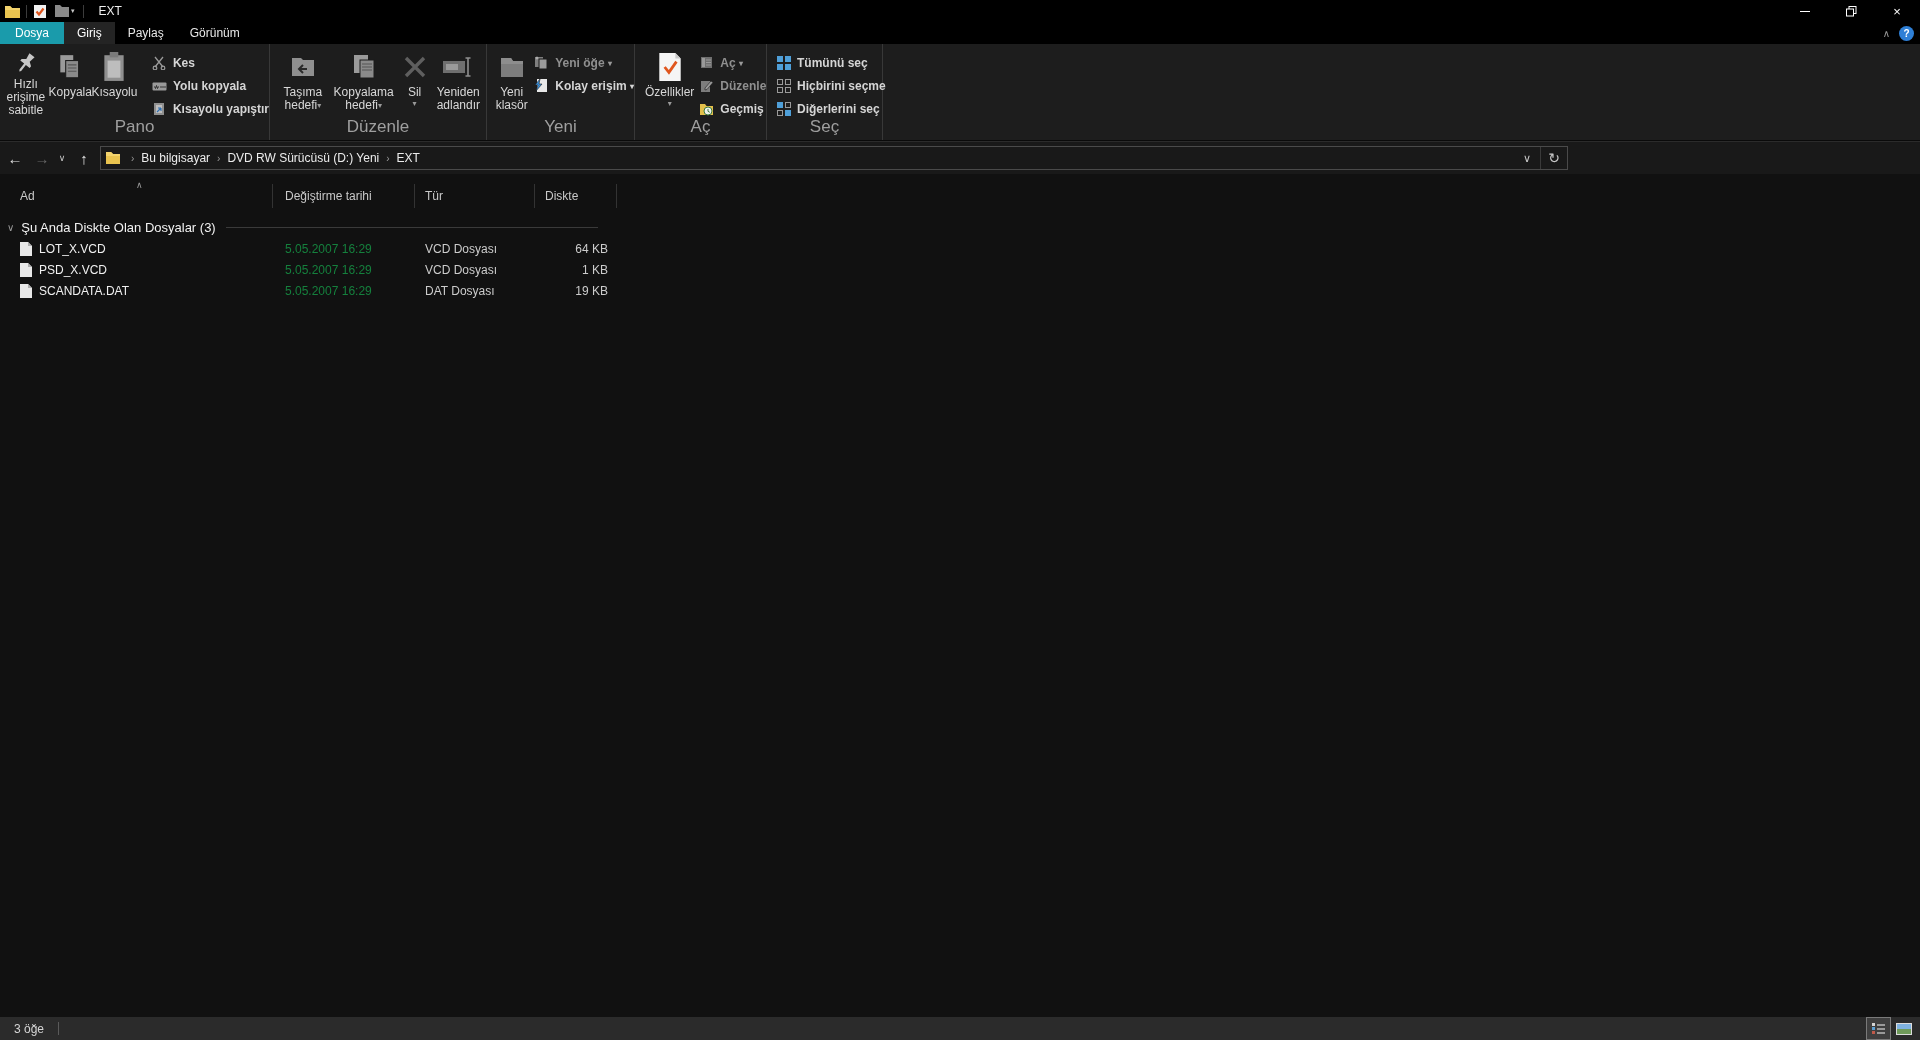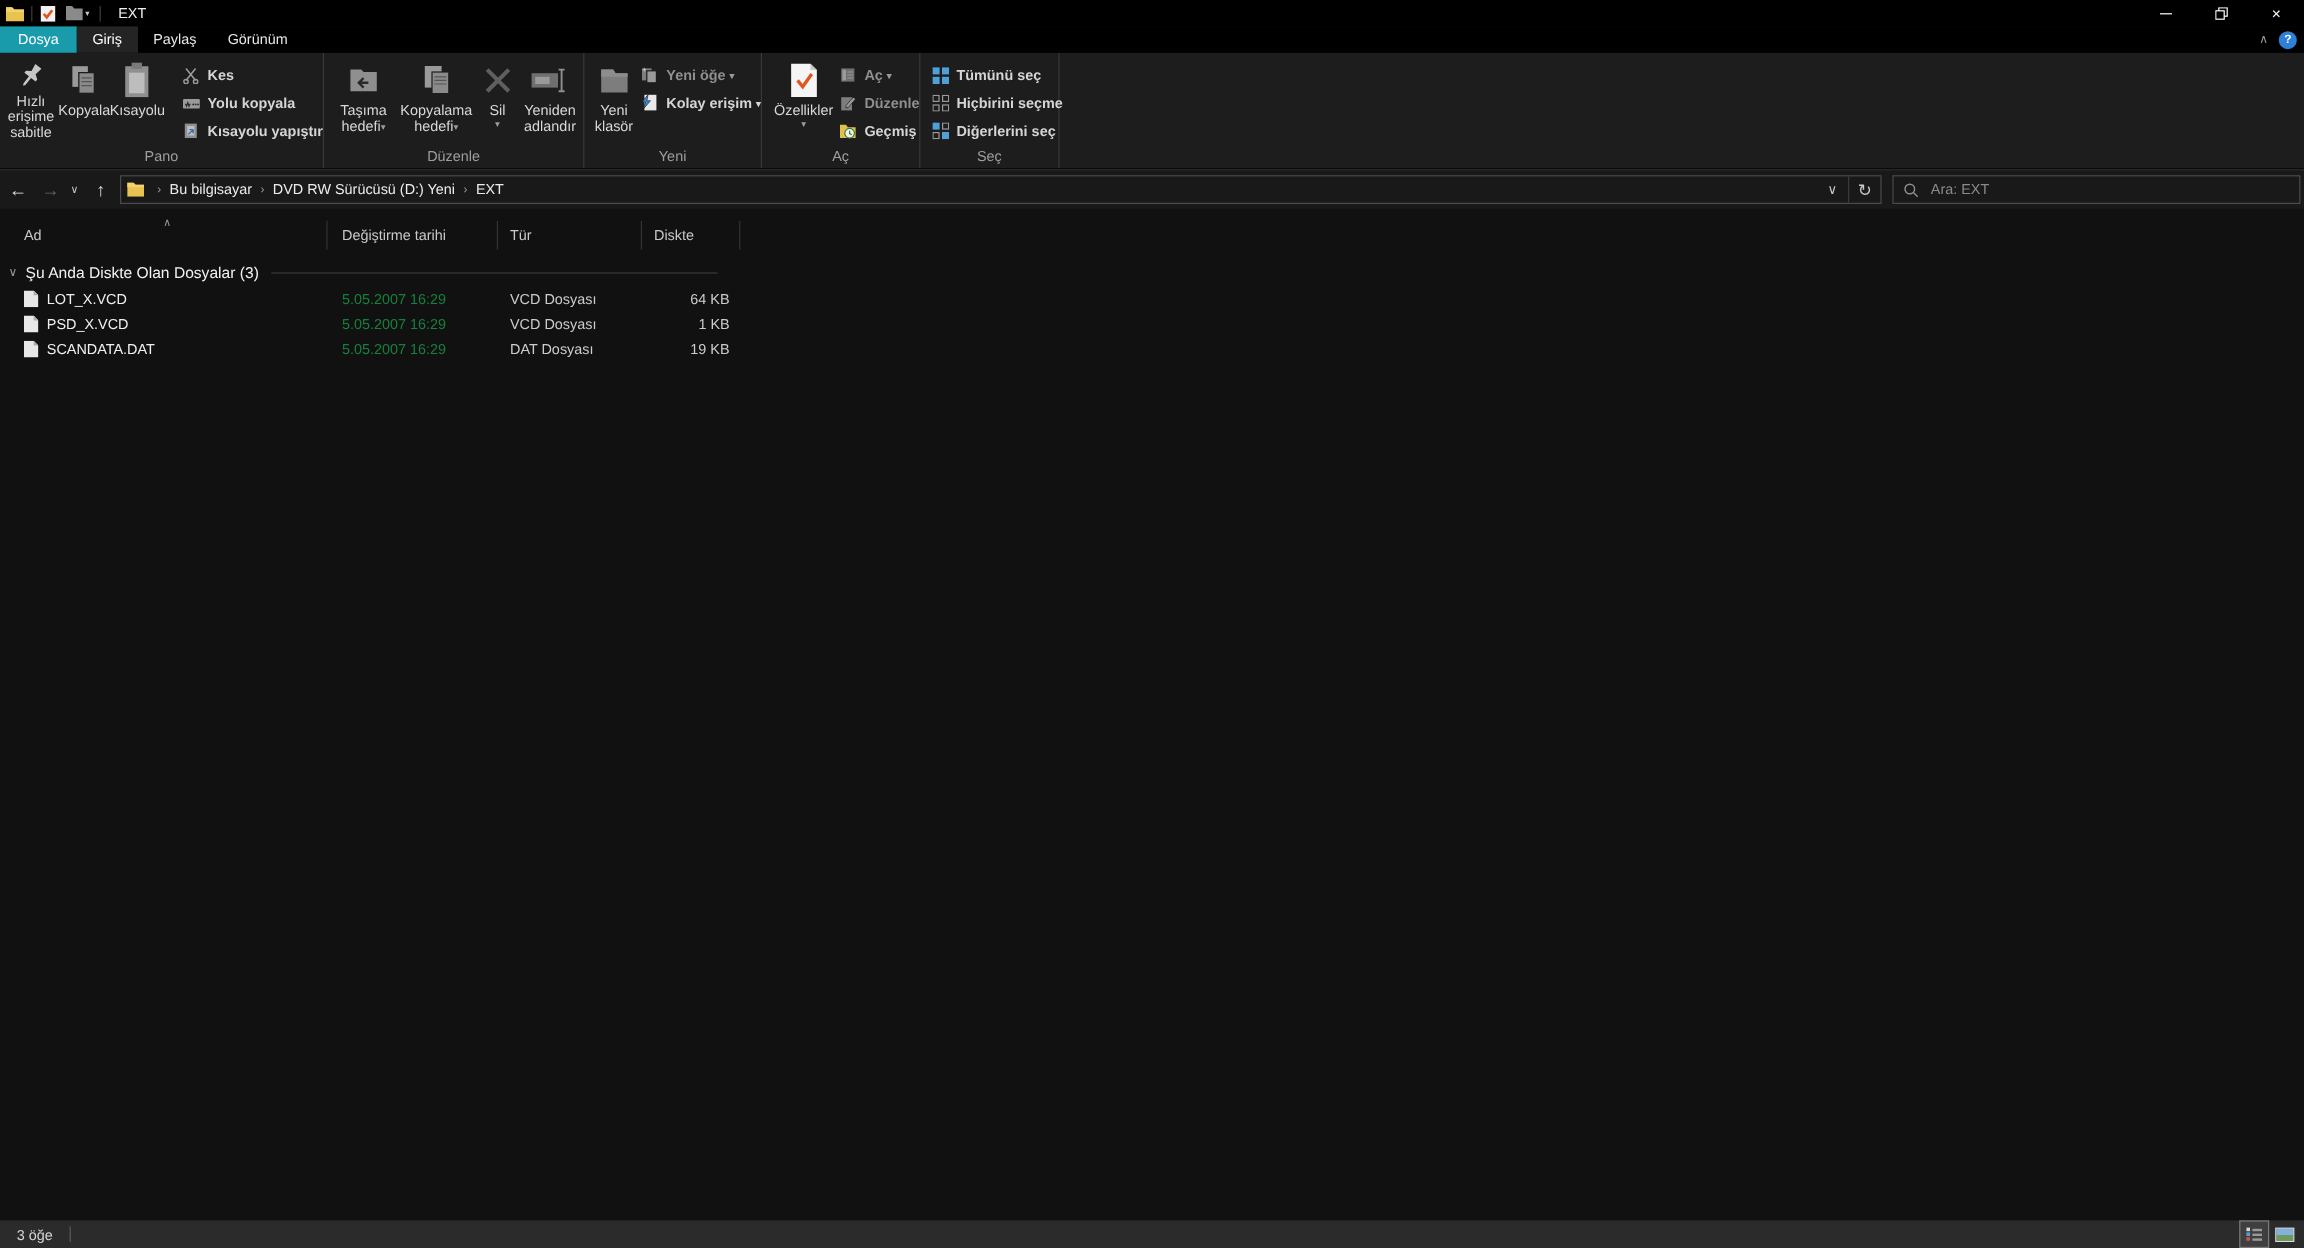--- a/index.html
+++ b/index.html
@@ -20,21 +20,21 @@
   .tab { padding:0 13px; display:flex; align-items:center; color:#e8e8e8; font-size:12px; }
   .tab-file { background:#1a9bab; color:#fff; padding:0 15px; }
   .tab-active { background:#242424; color:#fff; }
   .tabrow-right { position:absolute; right:6px; top:0; height:22px; display:flex; align-items:center; gap:9px; }
   .rib-collapse { color:#9a9a9a; font-size:10px; }
   .help-btn { width:15px; height:15px; border-radius:50%; background:#2e7fd6; color:#fff; font-size:10px; font-weight:bold; display:flex; align-items:center; justify-content:center; }
 
   
   .ribbon { height:97px; background:#1d1d1d; display:flex; border-bottom:1px solid #0a0a0a; }
   .rgroup { position:relative; height:100%; border-right:1px solid #383838; display:flex; align-items:flex-start; padding-top:3px; }
-  .rgroup-label { position:absolute; bottom:3px; left:0; right:0; text-align:center; color:#9f9f9f; font-size:12px; }
+  .rgroup-label { position:absolute; bottom:3px; left:0; right:0; text-align:center; color:#9f9f9f; font-size:17px; }
   .btn-big { height:70px; display:flex; flex-direction:column; align-items:center; padding-top:3px; }
   .btn-big .bicon { height:34px; display:flex; align-items:center; justify-content:center; margin-bottom:2px; }
   .blabel { font-size:12px; line-height:13px; text-align:center; color:#d8d8d8; white-space:pre-line; }
   .caret { display:inline-block; font-size:8px; color:#9a9a9a; vertical-align:middle; }
   .smallcol { display:flex; flex-direction:column; margin-top:4px;font-weight:bold; }
   .btn-small { height:23px; display:flex; align-items:center; gap:5px; color:#d5d5d5; font-size:12px; white-space:nowrap; }
   .btn-small .sicon { width:17px; display:flex; justify-content:center; }
   .dim { color:#8f8f8f; }
 
   
@@ -398,29 +398,20 @@
       <div class="addr-ctl">
           <span>∨</span>
         </div>
       <div class="addr-ctl-sep"></div>
       <div class="addr-ctl" style="font-size:14px">
           <span>↻</span>
         </div>
     </div>
   </div>
 
-  <div class="searchbox">
-    <span>
-      <svg width="13" height="13" viewBox="0 0 13 13">
-          <circle cx="5.5" cy="5.5" r="4" fill="none" stroke="#8f8f8f" stroke-width="1.2"></circle>
-          <path d="M8.5 8.5l3.5 3.5" stroke="#8f8f8f" stroke-width="1.2"></path>
-        </svg>
-    </span>
-    <input type="text" placeholder="Ara: EXT" style="">
-  </div>
 </div>
 
 <div class="main">
   <div class="cols-header">
     <span class="sort-arrow">∧</span>
     <div class="ch-cell ch-name">Ad</div>
     <div class="ch-cell ch-date">Değiştirme tarihi</div>
     <div class="ch-cell ch-type">Tür</div>
     <div class="ch-cell ch-size">Diskte</div>
   </div>

